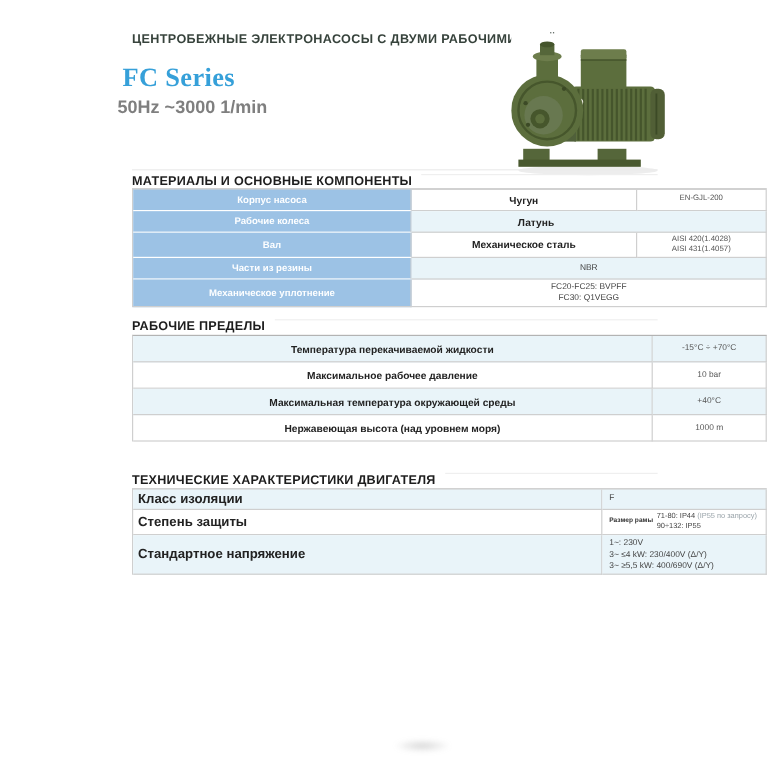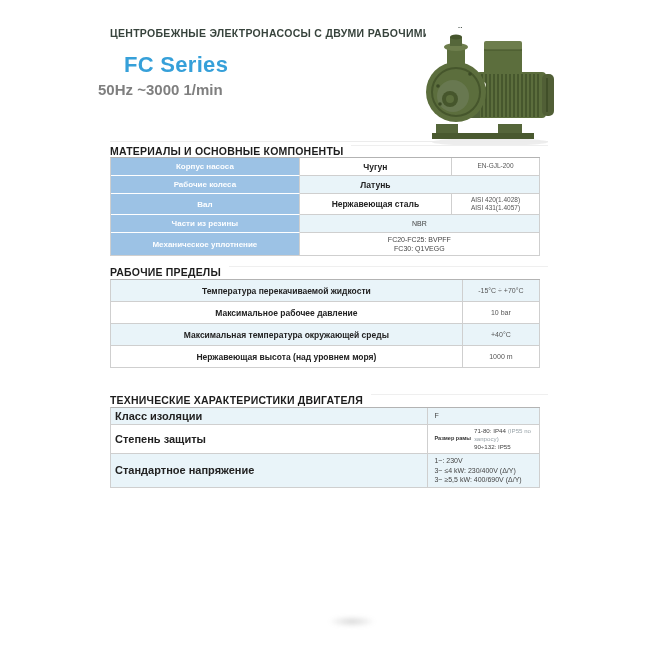--- a/index.html
+++ b/index.html
@@ -3,36 +3,36 @@
 <meta charset="utf-8">
 <style>
   html,body{margin:0;padding:0;background:#fff;}
   body{width:650px;height:650px;position:relative;overflow:hidden;
        font-family:"Liberation Sans",sans-serif;-webkit-font-smoothing:antialiased;}
   .abs{position:absolute;}
 
   
   .kicker{left:110px;top:27px;width:438px;font-size:10.5px;font-weight:bold;
           color:#37433c;letter-spacing:.3px;}
-  .series{left:124px;top:52px;font-size:22px;font-weight:bold;color:#36a0d9;letter-spacing:.3px;}
+  .series{left:102px;top:52px;font-size:22px;font-weight:bold;color:#36a0d9;letter-spacing:.3px;font-family:Liberation Serif, serif;}
   .freq{left:98px;top:81px;font-size:15px;font-weight:bold;color:#7f7f7f;}
 
   .pump-wrap{left:426px;top:28px;width:142px;height:122px;background:#fff;}
   .pump-wrap svg{width:100%;height:100%;display:block;}
 
   .rule{left:110px;top:141px;width:438px;height:1px;background:#ececec;}
 
   
   .sec-title{display:flex;align-items:flex-start;gap:8px;width:438px;left:110px;
              font-size:10.5px;font-weight:bold;color:#1d1d1d;letter-spacing:.2px;}
   .sec-title::after{content:"";flex:1;height:1px;background:#efefef;}
   .st1{top:145px;} .st2{top:266px;} .st3{top:394px;}
 
   
-  table{border-collapse:separate;border-spacing:0;left:110px;width:430px;
+  table{border-collapse:separate;border-spacing:0;left:110px;width:529px;
         table-layout:fixed;position:absolute;
         border-top:1px solid #b3b3b3;border-left:1px solid #cfcfcf;}
   td{border-right:1px solid #cfcfcf;border-bottom:1px solid #cfcfcf;
      padding:2px 4px;vertical-align:middle;}
   .pre{white-space:pre-line;}
   .tint{background:#e9f4f9;}
 
   
   .t1{top:157px;}
   .t1 td{height:13px;}
@@ -145,21 +145,21 @@
       <td class="lbl">Корпус насоса</td>
       <td class="val">Чугун</td>
       <td class="note">EN-GJL-200</td>
     </tr>
     <tr>
       <td class="lbl">Рабочие колеса</td>
       <td class="val tint center-c2" colspan="2">Латунь</td>
     </tr>
     <tr>
       <td class="lbl">Вал</td>
-      <td class="val">Нержавеющая сталь</td>
+      <td class="val">Механическое сталь</td>
       <td class="note pre">AISI 420(1.4028)
 AISI 431(1.4057)</td>
     </tr>
     <tr>
       <td class="lbl">Части из резины</td>
       <td class="small tint" colspan="2">NBR</td>
     </tr>
     <tr>
       <td class="lbl">Механическое уплотнение</td>
       <td class="small pre" colspan="2">FC20-FC25: BVPFF

